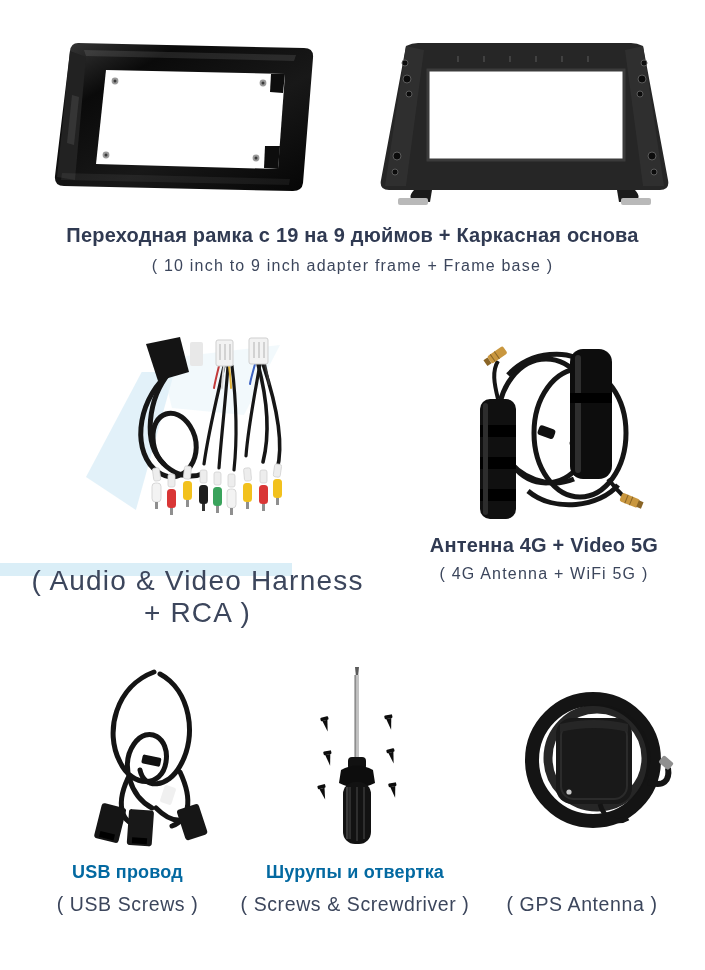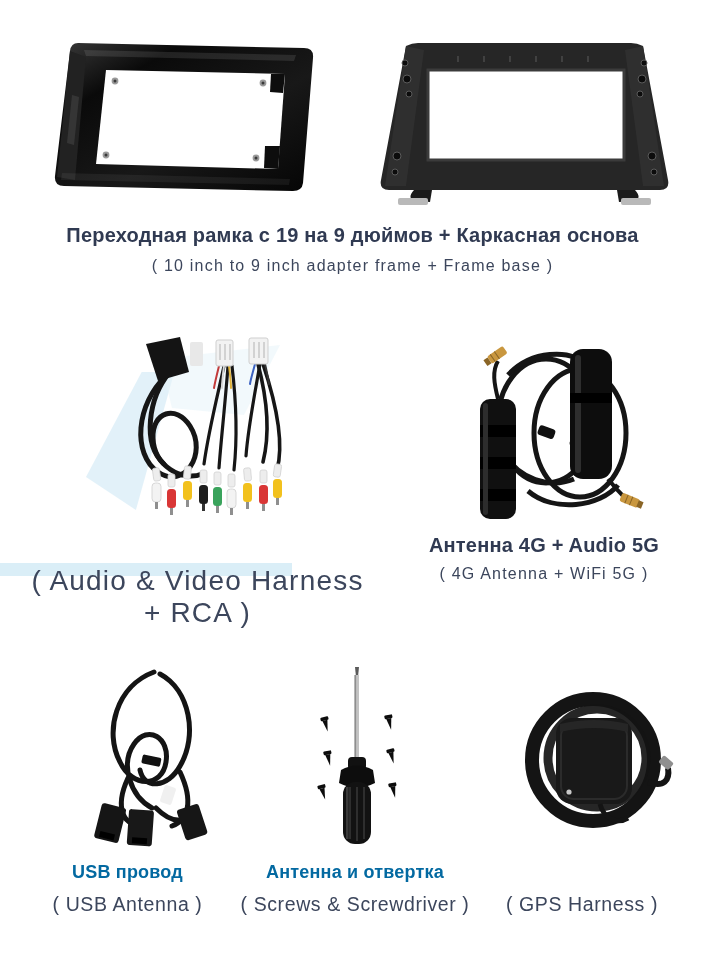--- a/index.html
+++ b/index.html
@@ -195,21 +195,21 @@
       <g transform="rotate(22 172 168)">
         <rect x="162" y="163" width="19" height="9" rx="2" fill="#c9973f"></rect>
         <rect x="180" y="164" width="5" height="7" fill="#8a6526"></rect>
         <line x1="168" y1="163" x2="168" y2="172" stroke="#8a6526" stroke-width="1"></line>
         <line x1="173" y1="163" x2="173" y2="172" stroke="#8a6526" stroke-width="1"></line>
       </g>
     </svg>
   </div>
 
   <div class="cap cap-en" style="left:25px;top:565px;width:345px;font-size:28px;">( Audio &amp; Video Harness + RCA )</div>
-  <div class="cap cap-ru" style="left:408px;top:534px;width:272px;">Антенна 4G + Audio 5G</div>
+  <div class="cap cap-ru" style="left:408px;top:534px;width:272px;">Антенна 4G + Video 5G</div>
   <div class="cap cap-en" style="left:408px;top:565px;width:272px;font-size:16px;">( 4G Antenna + WiFi 5G )</div>
 
   <div class="photo z2" style="left:68px;top:660px;width:172px;height:192px;">
     <svg viewBox="0 0 172 192">
       <g fill="none" stroke="#141414" stroke-width="5" stroke-linecap="round">
         <path d="M86 12 C 48 26 36 72 52 102 C 64 128 94 128 98 102 C 102 78 80 64 66 84 C 52 104 62 136 84 148"></path>
         <path d="M92 14 C 122 30 130 76 112 106 C 100 128 76 130 72 110"></path>
         <path d="M60 118 C 46 148 56 170 76 162"></path>
         <path d="M112 112 C 126 142 120 160 104 166"></path>
         <path d="M88 148 C 96 156 104 160 110 160"></path>
@@ -283,20 +283,20 @@
       <rect x="152" y="90" width="13" height="9" rx="2" fill="#8f8f8f" transform="rotate(40 158 94)"></rect>
       <rect x="48" y="50" width="76" height="86" rx="16" fill="#191919"></rect>
       <rect x="53" y="55" width="66" height="76" rx="13" fill="none" stroke="#2b2b2b" stroke-width="2"></rect>
       <path d="M52 56 Q86 48 120 56 L120 64 Q86 56 52 64 Z" fill="#262626"></path>
       <circle cx="61" cy="124" r="2.6" fill="#c9c9c9"></circle>
       <path d="M92 136 C 96 152 110 156 120 150" fill="none" stroke="#141414" stroke-width="5"></path>
     </svg>
   </div>
 
   <div class="cap cap-ru-sm" style="left:20px;top:862px;width:215px;">USB провод</div>
-  <div class="cap cap-en-sm" style="left:20px;top:893px;width:215px;">( USB Antenna )</div>
-
-  <div class="cap cap-ru-sm" style="left:232px;top:862px;width:246px;">Антенна и отвертка</div>
+  <div class="cap cap-en-sm" style="left:20px;top:893px;width:215px;">( USB Screws )</div>
+
+  <div class="cap cap-ru-sm" style="left:232px;top:862px;width:246px;">Шурупы и отвертка</div>
   <div class="cap cap-en-sm" style="left:232px;top:893px;width:246px;">( Screws &amp; Screwdriver )</div>
 
-  <div class="cap cap-en-sm" style="left:482px;top:893px;width:200px;">( GPS Harness )</div>
+  <div class="cap cap-en-sm" style="left:482px;top:893px;width:200px;">( GPS Antenna )</div>
 
 </div>
 
 </body></html>

